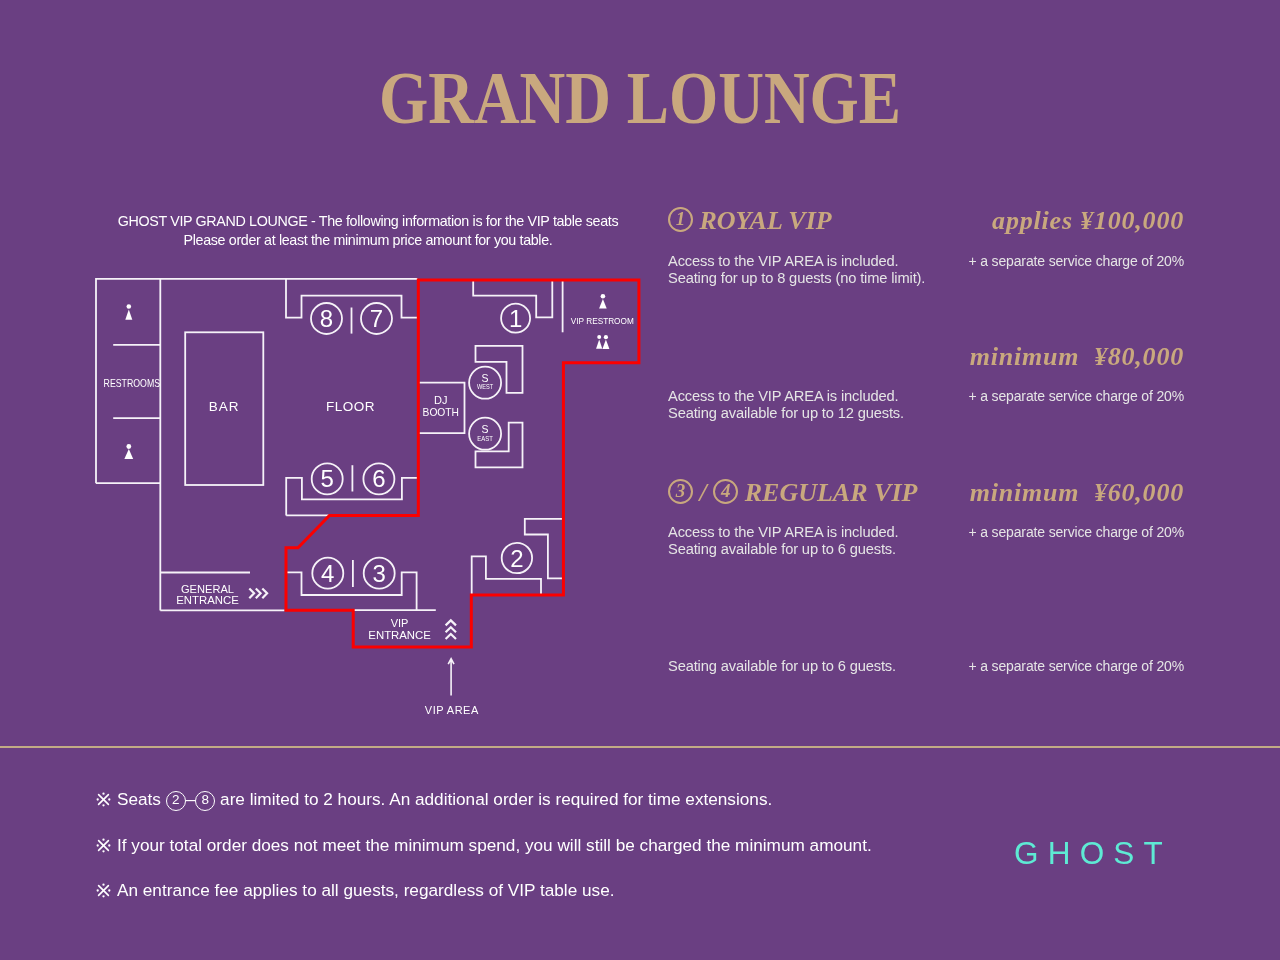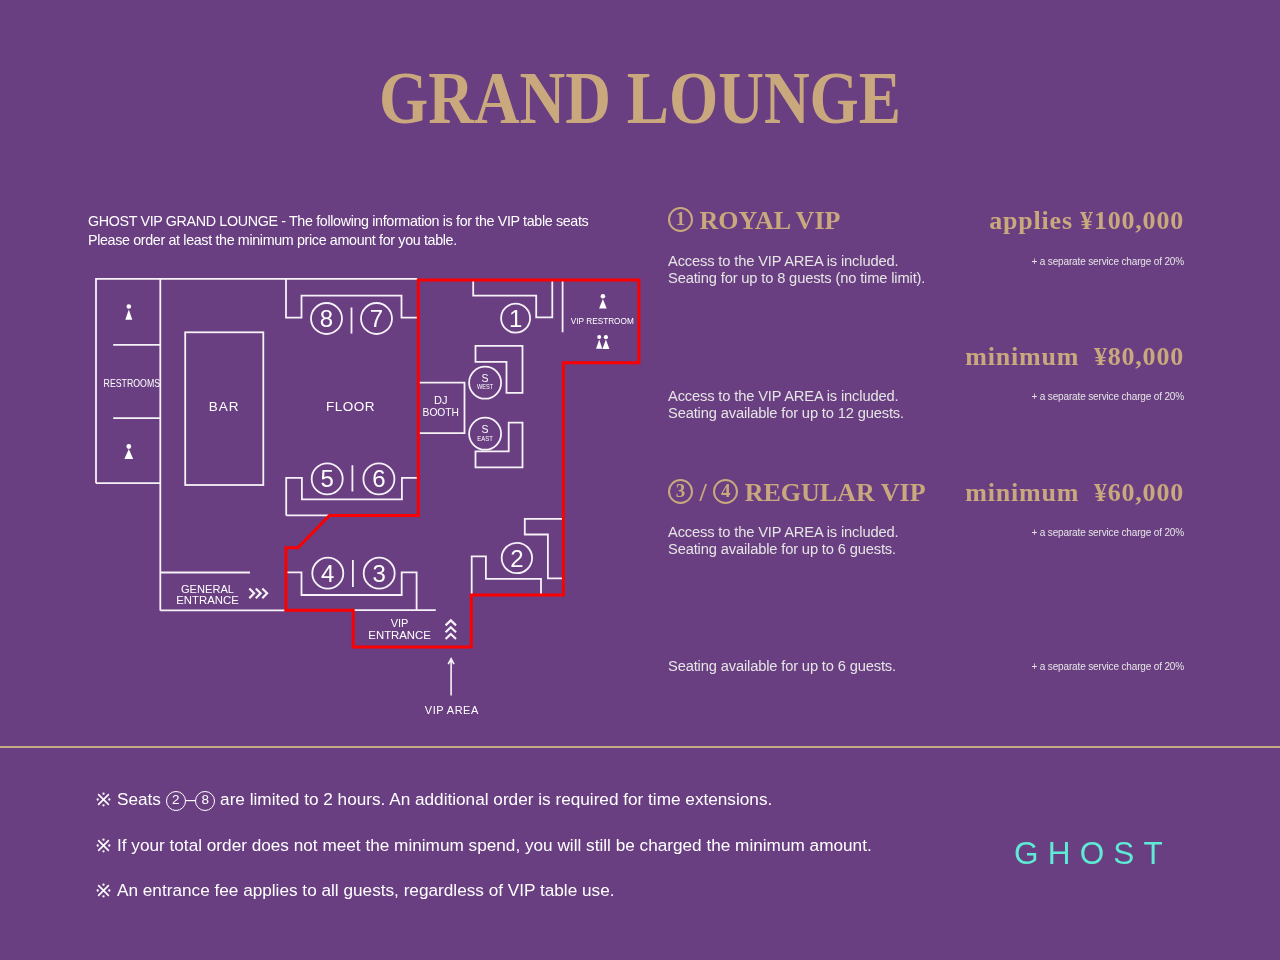--- a/index.html
+++ b/index.html
@@ -2,29 +2,29 @@
 <html><head>
 <meta charset="utf-8">
 <style>
   html,body{margin:0;padding:0;}
   body{width:1280px;height:960px;background:#6a3f82;position:relative;overflow:hidden;
        font-family:"Liberation Sans",sans-serif;}
   .abs{position:absolute;}
   .serif{font-family:"Liberation Serif",serif;}
   #title{left:0;width:1280px;top:60.5px;text-align:center;font-size:74px;line-height:74px;
          letter-spacing:0;color:#c9a87e;font-weight:bold;transform:scaleX(0.855);transform-origin:640px 0;}
-  #subtitle{left:88px;width:560px;top:212px;color:#fff;font-size:14.3px;line-height:18.5px;letter-spacing:-0.35px;}
-  .hrow{left:668px;right:96px;height:30px;color:#c9a87e;font-weight:bold;font-size:26px;line-height:30px;}
+  #subtitle{left:88px;width:560px;top:212px;text-align:center;color:#fff;font-size:14.3px;line-height:18.5px;letter-spacing:-0.35px;}
+  .hrow{left:668px;right:96px;height:30px;color:#c9a87e;font-weight:bold;font-size:26px;line-height:30px;font-style:italic;}
   .hrow .nm{position:absolute;left:0;top:0;}
   .hrow .pr{position:absolute;right:0;top:0;letter-spacing:0.8px;}
   .cnum{display:inline-block;box-sizing:border-box;width:25px;height:25px;border:2px solid #c9a87e;
         border-radius:50%;font-size:19px;line-height:20.5px;text-align:center;vertical-align:4px;
         font-family:"Liberation Serif",serif;}
   .brow{left:668px;right:96px;color:#e5e5e5;font-size:14.7px;line-height:17px;letter-spacing:-0.15px;}
-  .brow .sv{font-size:10px;}
+  .brow .sv{font-size:14px;}
   .brow .sv{position:absolute;right:0;top:0;}
   .note{left:96px;color:#fff;font-size:17.2px;line-height:20px;letter-spacing:0;}
   .cnum2{display:inline-block;box-sizing:border-box;width:20px;height:20px;border:1.4px solid #fff;
          border-radius:50%;font-size:13.5px;line-height:16.5px;text-align:center;vertical-align:0.5px;}
   #gline{left:0;top:745.5px;width:1280px;height:2px;background:#c2ab85;}
   #ghost{left:1014px;top:838px;width:220px;color:#5eead4;font-size:31.5px;letter-spacing:9.2px;line-height:31.5px;}
   svg text{font-family:"Liberation Sans",sans-serif;fill:#fff;}
 </style>
 </head>
 <body>

